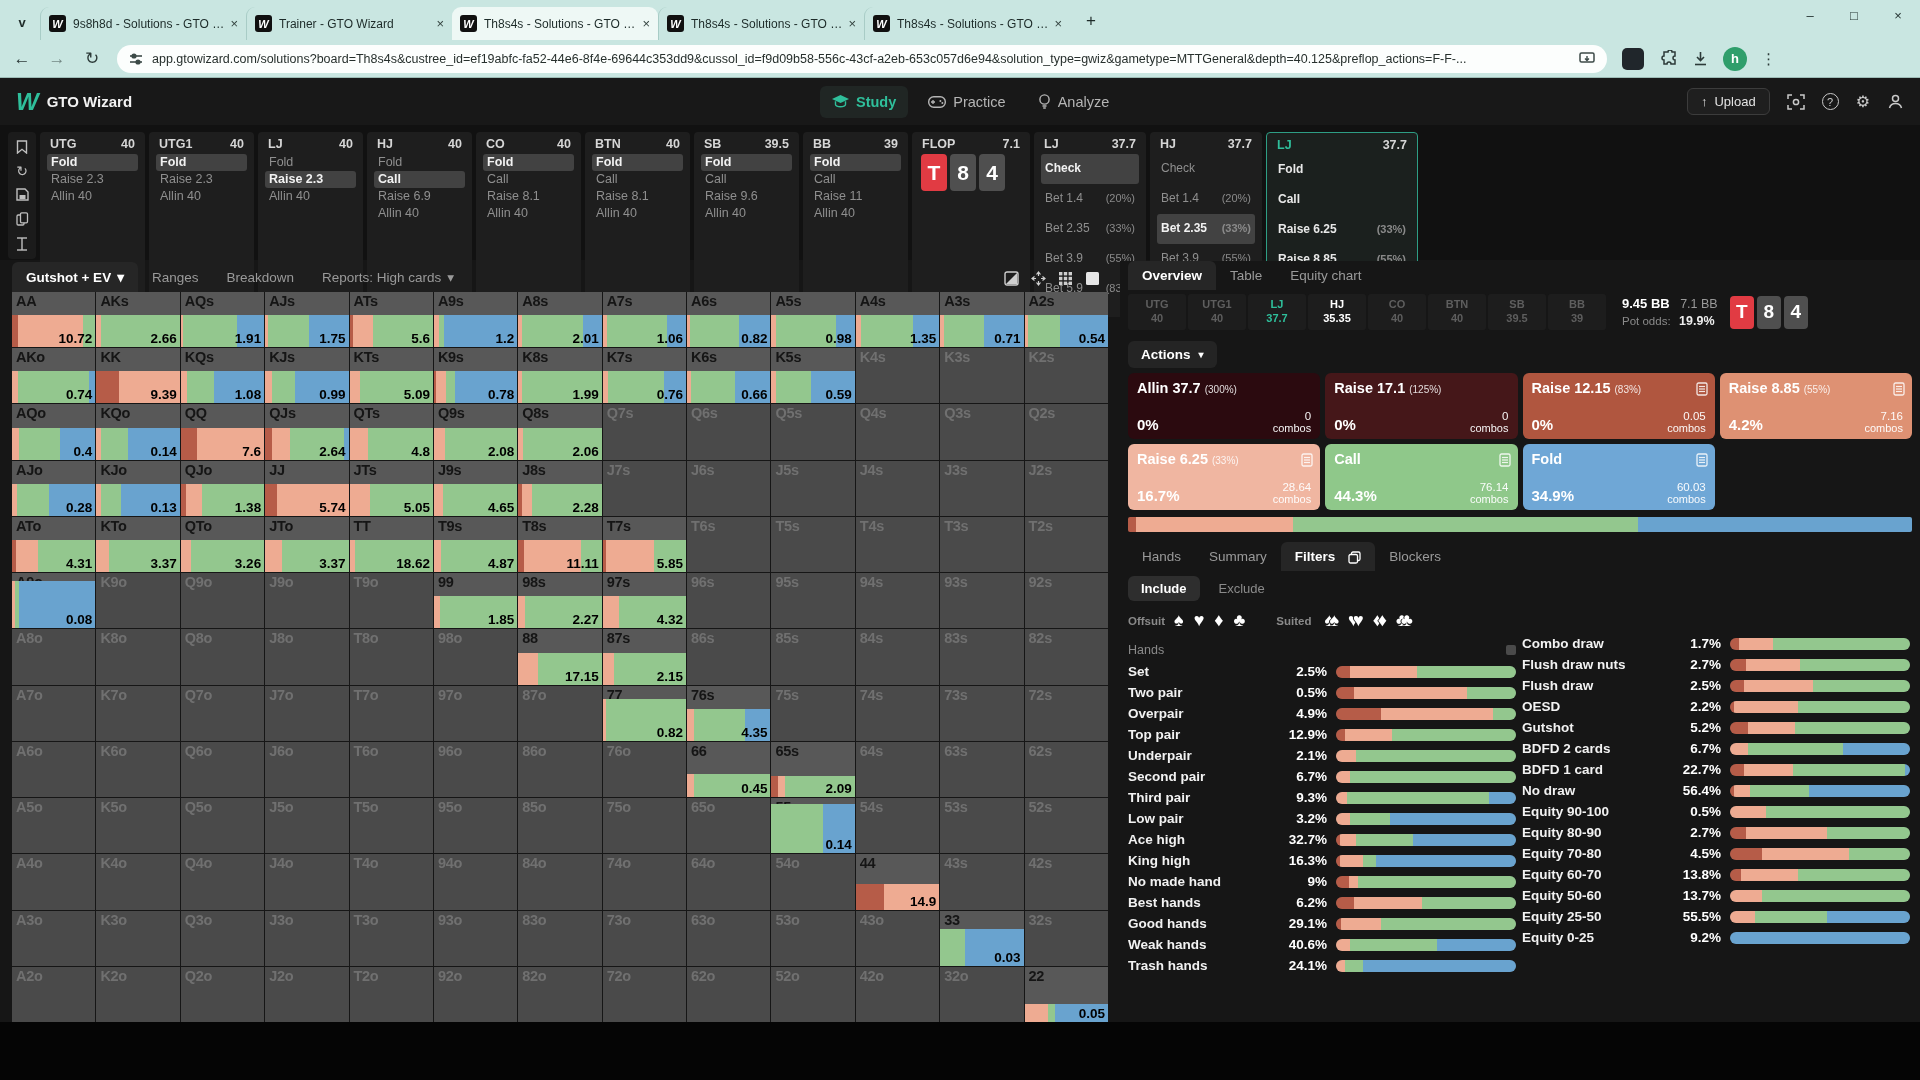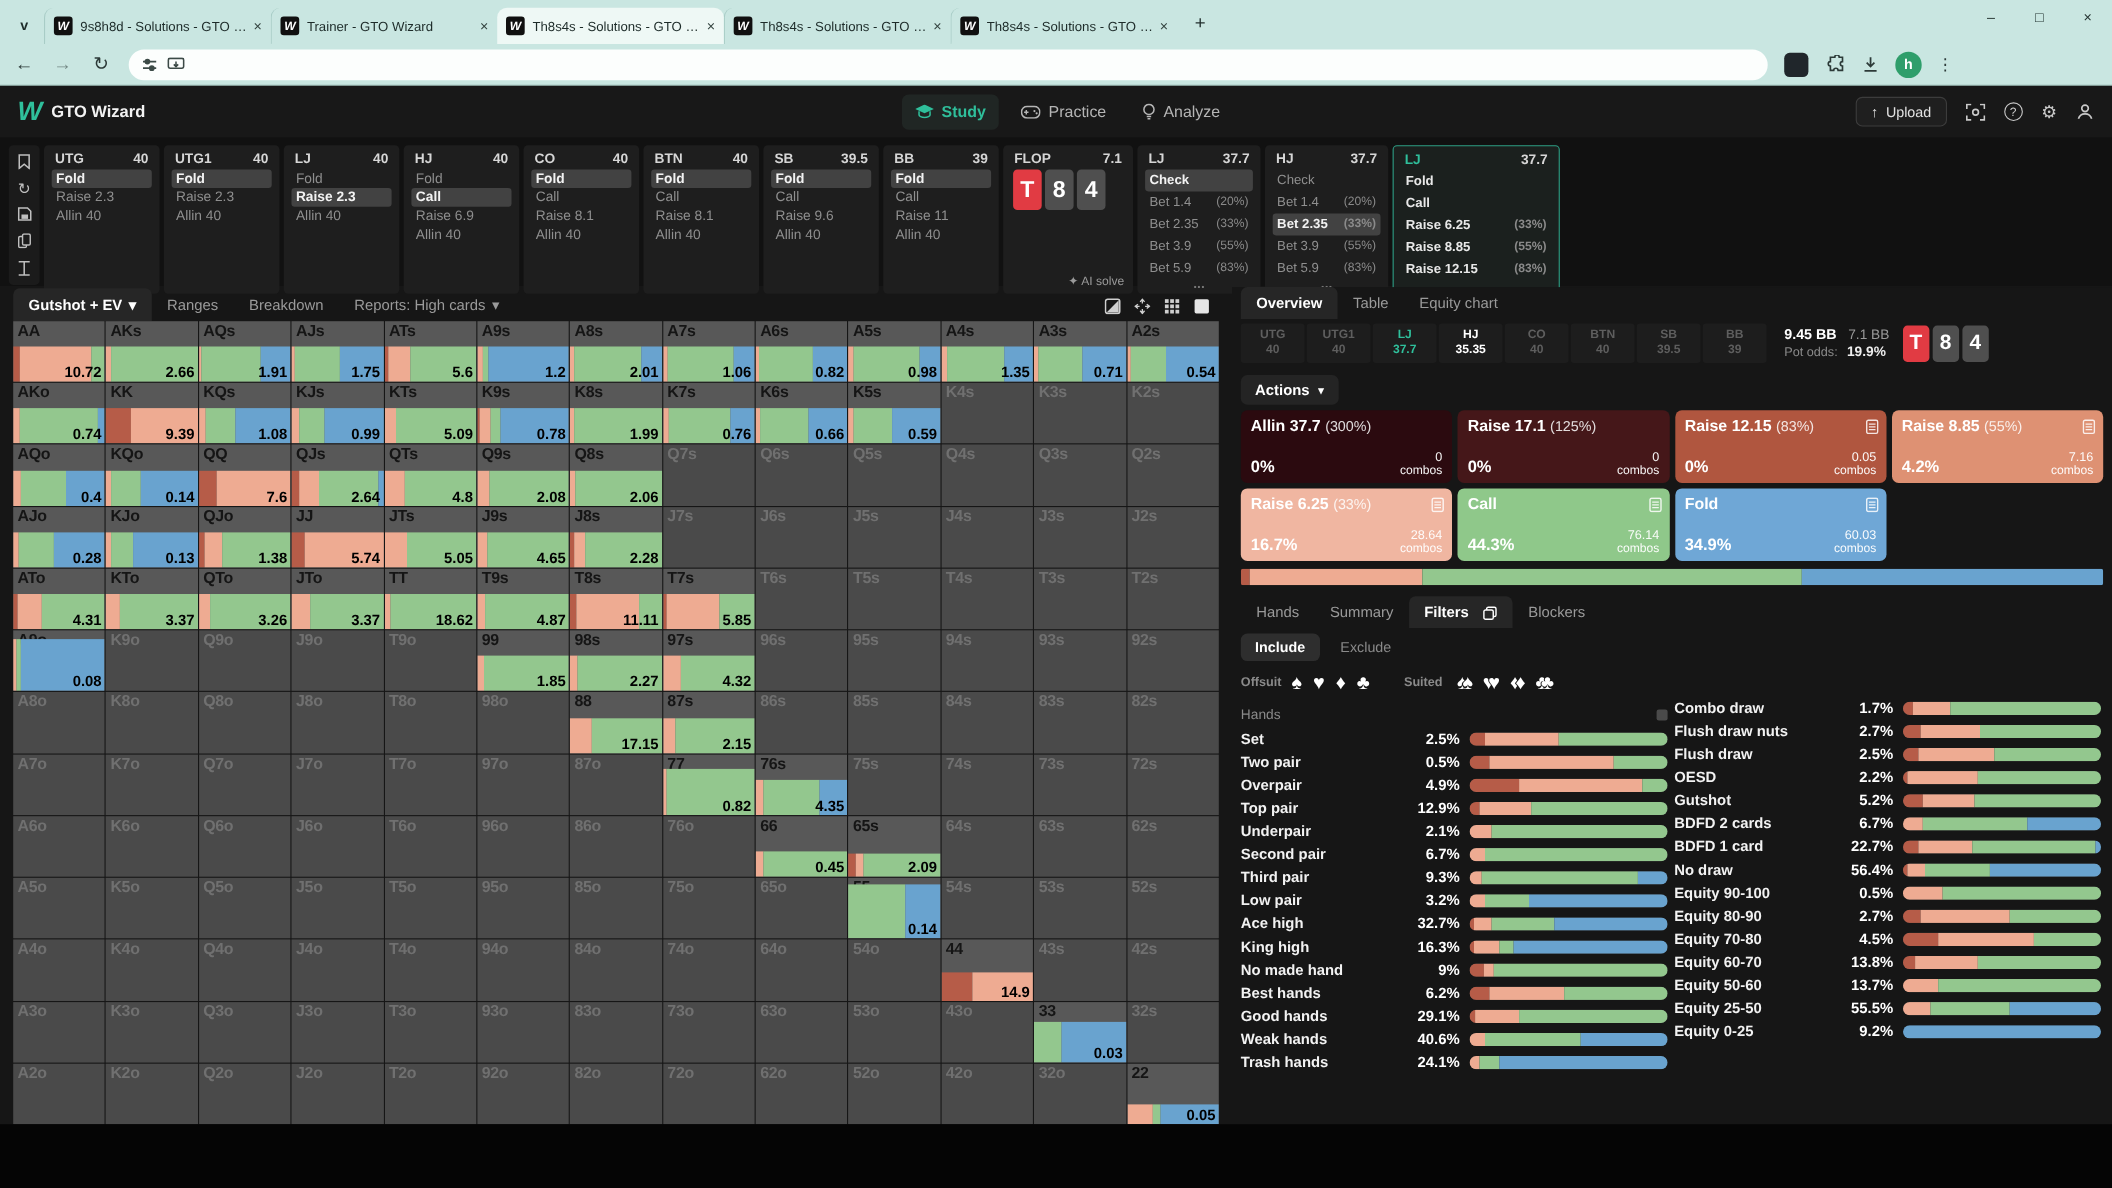--- a/index.html
+++ b/index.html
@@ -43,21 +43,21 @@
 
   
   .striprow{position:absolute;top:125px;left:0;right:0;height:135px;background:#111;display:flex;align-items:flex-start;padding:7px 0 0 8px;gap:4px}
   .rail{width:28px;background:#1b1b1b;border-radius:4px;display:flex;flex-direction:column;align-items:center;gap:11px;padding:8px 0}
   .rail .ric{color:#bfbfbf;font-size:14px;line-height:12px}
   .panel{background:#1e1e1e;border-radius:4px;padding:5px 7px;font-size:12.5px;color:#8f8f8f;position:relative;flex:0 0 auto}
   .panel .hdr{display:flex;justify-content:space-between;color:#d6d6d6;font-weight:bold;font-size:12.5px;margin-bottom:3px;padding:0 3px}
   .prow{height:17px;line-height:17px;padding:0 4px;border-radius:3px;display:flex;justify-content:space-between;align-items:center}
   .prow .ppct{font-size:11px;color:#8a8a8a}
   .prow.sel{background:#424242;color:#f2f2f2;font-weight:bold}
-  .panel.post .prow{height:20px;line-height:15.5px;font-size:12px}
+  .panel.post .prow{height:30px;line-height:15.5px;font-size:12px}
   .panel.activep{border:1px solid #2e9e85;background:#1b201e}
   .panel.activep .pname{color:#2fbf9b}
   .panel.activep .prow{color:#e8e8e8;font-weight:bold}
   .more{color:#777;text-align:center;line-height:8px;font-weight:bold}
   .settings{width:138px}
   .settings .t1{color:#ececec;font-weight:bold;font-size:13px;margin:1px 3px 4px}
   .settings .bullet{color:#a5a5a5;font-size:12.5px;margin:1px 3px}
   .changebtn{margin:8px auto 0;width:92px;background:#2b2b2b;border-radius:6px;padding:5px 0;color:#e8e8e8;font-weight:bold;font-size:12.5px;text-align:center}
   .flopp{width:118px}
   .cardsrow{display:flex;gap:3px;margin:3px 2px 16px}
@@ -94,21 +94,21 @@
   .potbet{color:#999;font-size:12.5px;margin-left:6px}
   .potodds .lab{color:#8a8a8a;font-size:11.5px}
   .potodds .val{color:#eee;font-weight:bold;font-size:12.5px;margin-left:4px}
   .minicards{margin-left:10px;display:flex;gap:3px}
   .mcard{width:24px;height:33px;border-radius:4px;background:#4f4f4f;color:#fff;font-weight:bold;font-size:19px;display:flex;align-items:center;justify-content:center}
   .mcard.red{background:#e13b43}
   .actionsbtn{position:absolute;top:80px;left:8px;background:#242424;border-radius:6px;padding:6px 13px;color:#fff;font-weight:bold;font-size:13.5px;display:flex;gap:8px;align-items:center}
   .agrid{position:absolute;top:112px;left:8px;width:784px;display:grid;grid-template-columns:repeat(4,1fr);gap:5px}
   .abtn{height:66px;border-radius:6px;padding:6px 9px;position:relative;color:#fff}
   .al{font-size:14.5px;font-weight:bold}
-  .asz{font-size:13px;opacity:.85;margin-left:4px}
+  .asz{font-size:10px;opacity:.85;margin-left:4px}
   .afreq{position:absolute;left:9px;bottom:6px;font-weight:bold;font-size:15px}
   .acombo{position:absolute;right:9px;bottom:5px;text-align:right;font-size:11px;line-height:12px;opacity:.95}
   .acombo .acv{display:block;font-size:11.5px}
   .aicon{position:absolute;top:6px;right:7px;opacity:.85}
   .sbar{position:absolute;top:256px;left:8px;width:784px;height:15px;border-radius:2px;overflow:hidden;display:flex}
   .ftabs{position:absolute;top:281px;left:8px;display:flex;align-items:flex-end}
   .incl-row{position:absolute;top:315px;left:8px;display:flex;gap:6px;align-items:center;font-size:13px}
   .incl{background:#2e2e2e;border-radius:6px;padding:5px 13px;color:#fff;font-weight:bold}
   .excl{color:#8a8a8a;padding:5px 13px}
   .suitrow{position:absolute;top:349px;left:8px;display:flex;align-items:center;gap:9px;color:#8a8a8a;font-size:11.5px;font-weight:bold}
@@ -179,20 +179,21 @@
     <span class="navglyph">↻</span>
     <div class="urlpill">
       <svg width="14" height="14" viewBox="0 0 14 14">
           <g stroke="#3c4a47" stroke-width="1.6" fill="none">
             <line x1="1" y1="4" x2="13" y2="4"></line>
             <line x1="1" y1="10" x2="13" y2="10"></line>
             <circle cx="5" cy="4" r="1.8" fill="#3c4a47"></circle>
             <circle cx="9" cy="10" r="1.8" fill="#3c4a47"></circle>
           </g>
         </svg>
+      <span class="urltext">app.gtowizard.com/solutions?board=Th8s4s&amp;custree_id=ef19abfc-fa52-44e6-8f4e-69644c353dd9&amp;cussol_id=f9d09b58-556c-43cf-a2eb-653c057d6e94&amp;solution_type=gwiz&amp;gametype=MTTGeneral&amp;depth=40.125&amp;preflop_actions=F-F-...</span>
       <svg width="16" height="13" viewBox="0 0 16 13">
           <rect x="1" y="1" width="14" height="9" rx="1.5" fill="none" stroke="#3c4a47" stroke-width="1.5"></rect>
           <path d="M8 4v4M6 6.5l2 2 2-2" stroke="#3c4a47" stroke-width="1.4" fill="none"></path>
         </svg>
     </div>
     <span class="extsquare"></span>
     <div class="toolicons">
       <svg width="17" height="17" viewBox="0 0 17 17">
           <path d="M7 2a2 2 0 014 0h3v4a2 2 0 000 4v4h-4a2 2 0 00-4 0H3v-4a2 2 0 010-4V2h4z" fill="none" stroke="#2c3a38" stroke-width="1.5"></path>
         </svg>

